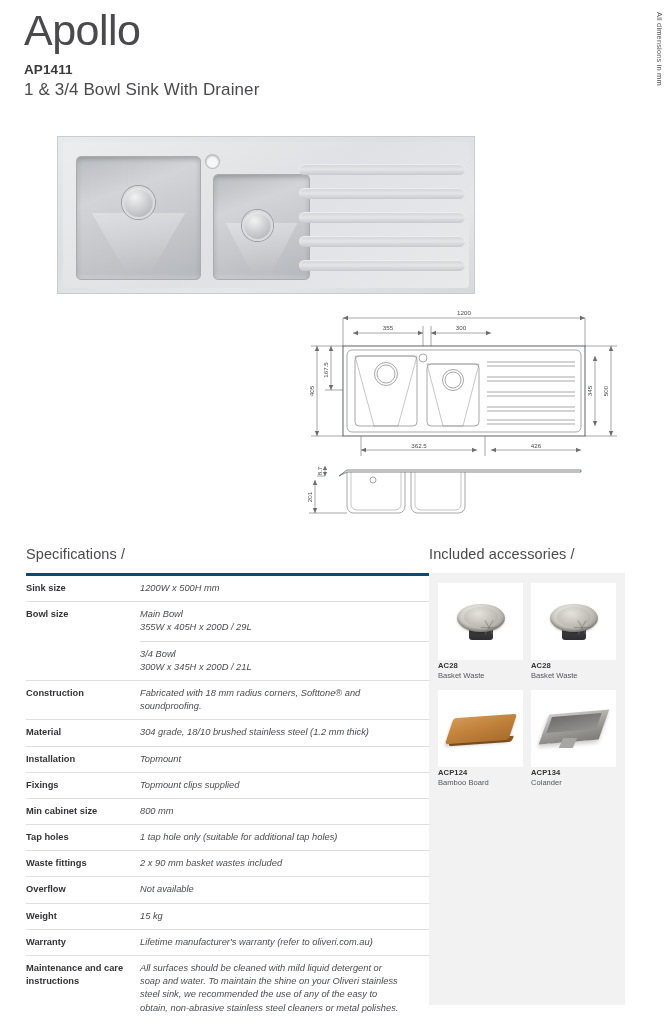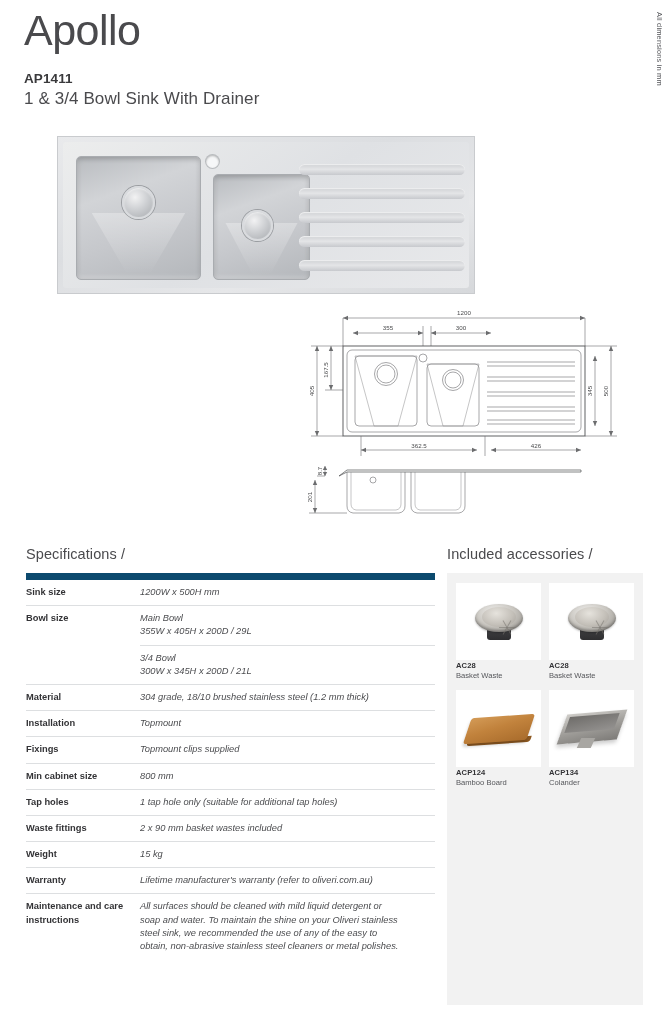--- a/index.html
+++ b/index.html
@@ -13,21 +13,21 @@
   .page { position: relative; width: 666px; height: 1024px; }
 
   
   .hdr { position: absolute; left: 24px; top: 8px; }
   .brand {
     font-size: 43px; font-weight: 300; letter-spacing: -0.5px;
     color: #4a4a4d; line-height: 1.05;
   }
   .model {
     font-size: 13.5px; font-weight: bold; color: #3a3a3c;
-    margin-top: 18px; letter-spacing: .1px;
+    margin-top: 9px; letter-spacing: .1px;
   }
   .subtitle {
     font-size: 17px; font-weight: 400; color: #4a4a4d;
     margin-top: 3px; letter-spacing: .1px;
   }
   .dims-note {
     position: absolute; right: 2px; top: 12px;
     font-size: 7.4px; color: #55565a;
     writing-mode: vertical-rl; text-orientation: mixed;
     letter-spacing: .2px; white-space: nowrap;
@@ -92,29 +92,29 @@
 
   
   .specs { position: absolute; left: 26px; top: 538px; width: 409px; }
   .specs .sec-head { padding-bottom: 11px; }
   table.spec-table { width: 100%; border-collapse: collapse; }
   table.spec-table td {
     font-size: 9.3px; line-height: 1.42;
     padding: 6px 4px 6px 0; vertical-align: top;
     border-top: 1px solid #dddfe1;
   }
-  table.spec-table tr.first td { border-top: 7px solid #0c4a6e; }
+  table.spec-table tr.first td { border-top: 3px solid #0c4a6e; }
   td.k { width: 114px; font-weight: bold; color: #333336; padding-left: 4px; }
   td.v { color: #4c4d50; padding-left: 6px; }
   tr.sub td.k { border-top: none; }
   tr.sub td.v { border-top: 1px solid #dddfe1; }
   .v-line { display: block; font-style: italic; }
 
   
-  .acc { position: absolute; left: 447px; top: 538px; width: 196px; }
+  .acc { position: absolute; left: 429px; top: 538px; width: 196px; }
   .acc .sec-head { padding-bottom: 11px; }
   .acc-panel {
     background: #f2f2f2; padding: 10px 9px 14px 9px;
     min-height: 432px;
   }
   .acc-grid { display: flex; flex-wrap: wrap; gap: 10px 8px; }
   .acc-item { width: 85px; }
   .acc-thumb {
     width: 85px; height: 77px; background: #ffffff;
     position: relative; overflow: hidden;
@@ -331,20 +331,27 @@
             </td>
           </tr>
           <tr class="sub">
             <td class="k"></td>
             <td class="v">
               <span class="v-line">3/4 Bowl</span>
               <span class="v-line">300W x 345H x 200D / 21L</span>
             </td>
           </tr>
           <tr>
+            <td class="k">Construction</td>
+            <td class="v">
+              <span class="v-line">Fabricated with 18 mm radius corners, Softtone® and</span>
+              <span class="v-line">soundproofing.</span>
+            </td>
+          </tr>
+          <tr>
             <td class="k">Material</td>
             <td class="v">
               <span class="v-line">304 grade, 18/10 brushed stainless steel (1.2 mm thick)</span>
             </td>
           </tr>
           <tr>
             <td class="k">Installation</td>
             <td class="v">
               <span class="v-line">Topmount</span>
             </td>
@@ -364,20 +371,26 @@
           <tr>
             <td class="k">Tap holes</td>
             <td class="v">
               <span class="v-line">1 tap hole only (suitable for additional tap holes)</span>
             </td>
           </tr>
           <tr>
             <td class="k">Waste fittings</td>
             <td class="v">
               <span class="v-line">2 x 90 mm basket wastes included</span>
+            </td>
+          </tr>
+          <tr>
+            <td class="k">Overflow</td>
+            <td class="v">
+              <span class="v-line">Not available</span>
             </td>
           </tr>
           <tr>
             <td class="k">Weight</td>
             <td class="v">
               <span class="v-line">15 kg</span>
             </td>
           </tr>
           <tr>
             <td class="k">Warranty</td>

